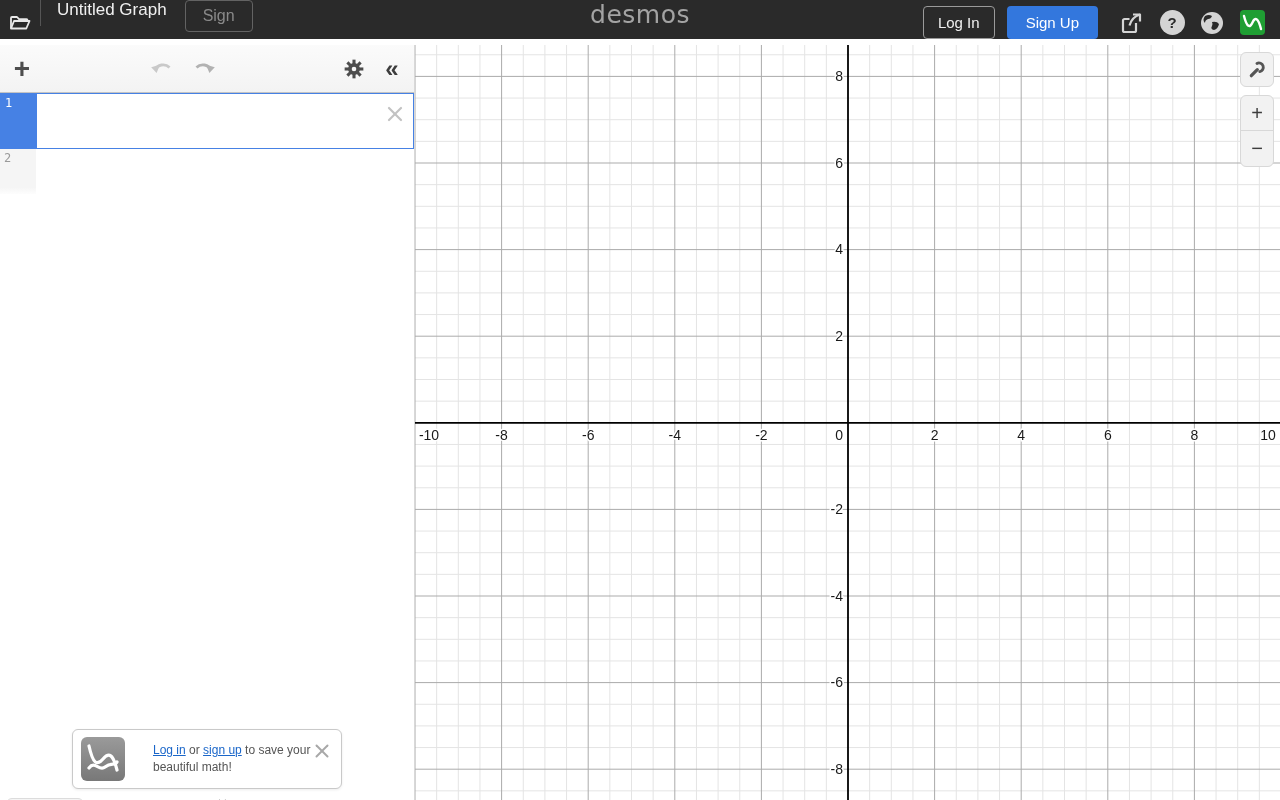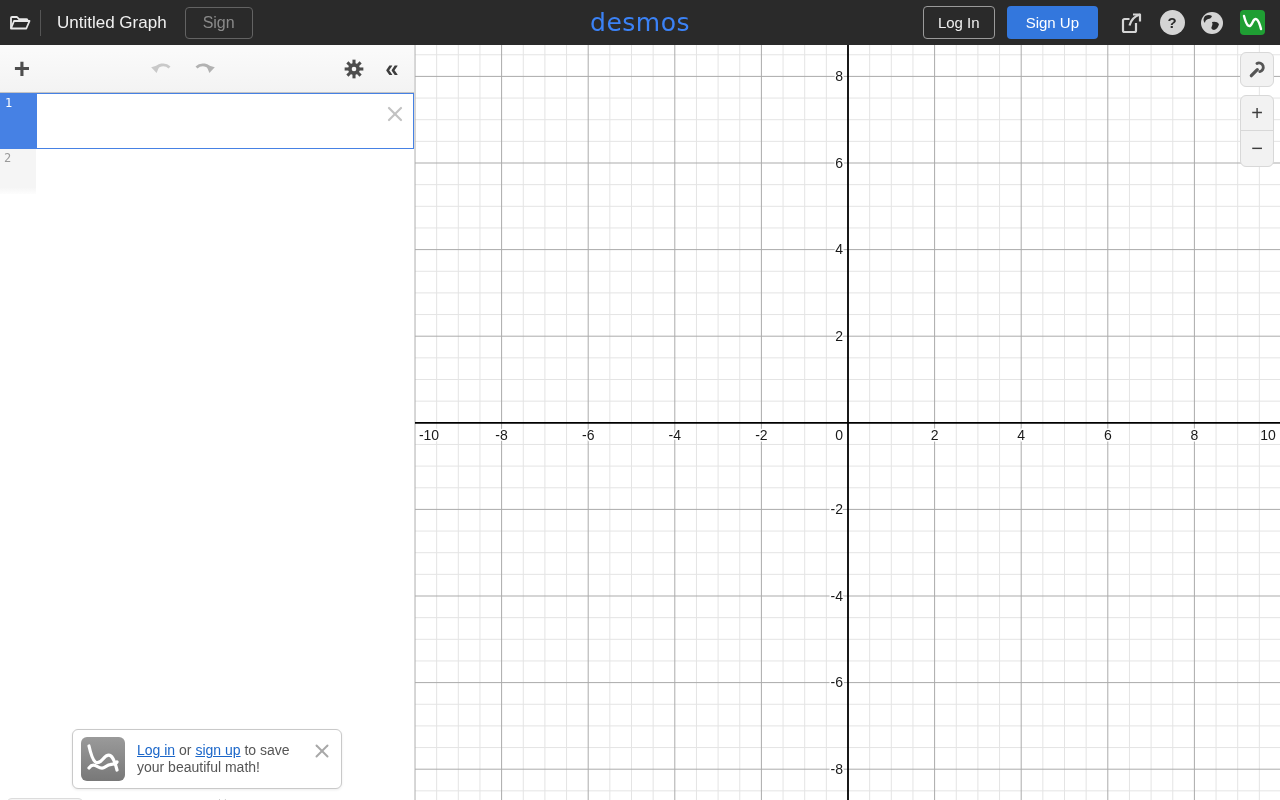--- a/index.html
+++ b/index.html
@@ -1,28 +1,28 @@
 <!DOCTYPE html>
 <html><head>
 <meta charset="utf-8">
 <style>
   * { box-sizing: border-box; margin: 0; padding: 0; }
   html, body { width: 1280px; height: 800px; overflow: hidden; background: #fff;
     font-family: "Liberation Sans", sans-serif; }
 
   
-  .header { position: absolute; left: 0; top: 0; width: 1280px; height: 45px;
-    background: #2a2a2a; display: flex; align-items: center; z-index: 50; }
+  .header { position: absolute; left: 0; top: 0; width: 1280px; height: 39px;
+    background: #2a2a2a; display: flex; align-items: flex-start; z-index: 50; }
   .hbtn { display: flex; align-items: center; justify-content: center; cursor: pointer; }
   .folder-btn { width: 40px; height: 45px; }
   .hdr-divider { width: 1px; height: 26px; background: #555; }
   .graph-title { color: #f0f0f0; font-size: 17px; margin: 0 16px 0 16px; }
   .save-btn { border: 1px solid #636363; color: #8a8a8a; background: transparent;
     font-size: 16px; border-radius: 4px; padding: 6px 17px; margin-left: 2px; }
-  .logo { position: absolute; left: 0; right: 0; text-align: center; color: #3b82f6;
+  .logo { position: absolute; left: 0; right: 0; text-align: center; color: #a3a3a3;
     font-size: 25px; letter-spacing: 0.5px; font-family: "DejaVu Sans", sans-serif;
     pointer-events: none; }
   .hdr-right { margin-left: auto; display: flex; align-items: center; gap: 0;
     padding-right: 8px; position: relative; }
   .login-btn { border: 1px solid #9a9a9a; color: #f0f0f0; background: transparent;
     font-size: 15px; border-radius: 4px; padding: 7px 14px; margin-right: 12px; }
   .signup-btn { border: none; color: #fff; background: #3377dd; font-size: 15px;
     border-radius: 4px; padding: 8px 19px; margin-right: 14px; }
   .hicon { width: 40px; height: 45px; display: flex; align-items: center; justify-content: center; }
   .help-circle { width: 25px; height: 25px; border-radius: 50%; background: #d4d4d4;
@@ -58,21 +58,21 @@
     display: flex; align-items: center; justify-content: center; }
 
   
   .callout { position: absolute; left: 72px; top: 684px; width: 270px; height: 60px;
     background: #fff; border: 1px solid #c9c9c9; border-radius: 6px;
     box-shadow: 0 1px 3px rgba(0,0,0,0.08); display: flex; align-items: center;
     padding: 8px; z-index: 30; }
   .callout-icon { width: 44px; height: 44px; border-radius: 6px; flex: none;
     background: linear-gradient(#9a9a9a, #787878); display: flex; align-items: center;
     justify-content: center; }
-  .callout-text { font-size: 14px; color: #555; line-height: 17px; margin-left: 12px;
+  .callout-text { font-size: 12px; color: #555; line-height: 17px; margin-left: 28px;
     width: 160px; }
   .callout a { color: #1a66c9; text-decoration: underline; cursor: pointer; }
   .callout-close { position: absolute; right: 10px; top: 12px; width: 18px; height: 18px;
     display: flex; align-items: center; justify-content: center; }
 
   
   .powered { position: absolute; left: 0; top: 753px; width: 415px; text-align: center;
     color: #c8c8c8; z-index: 10; }
   .powered .pb { font-size: 10px; letter-spacing: 0.5px; }
   .keypad-btn { position: absolute; left: 6px; top: 753px; width: 78px; height: 39px;

